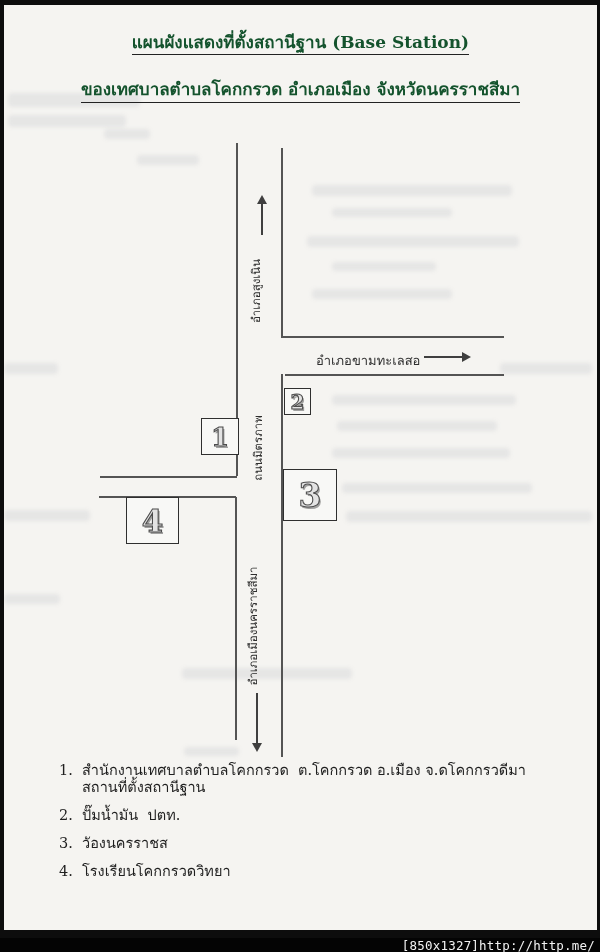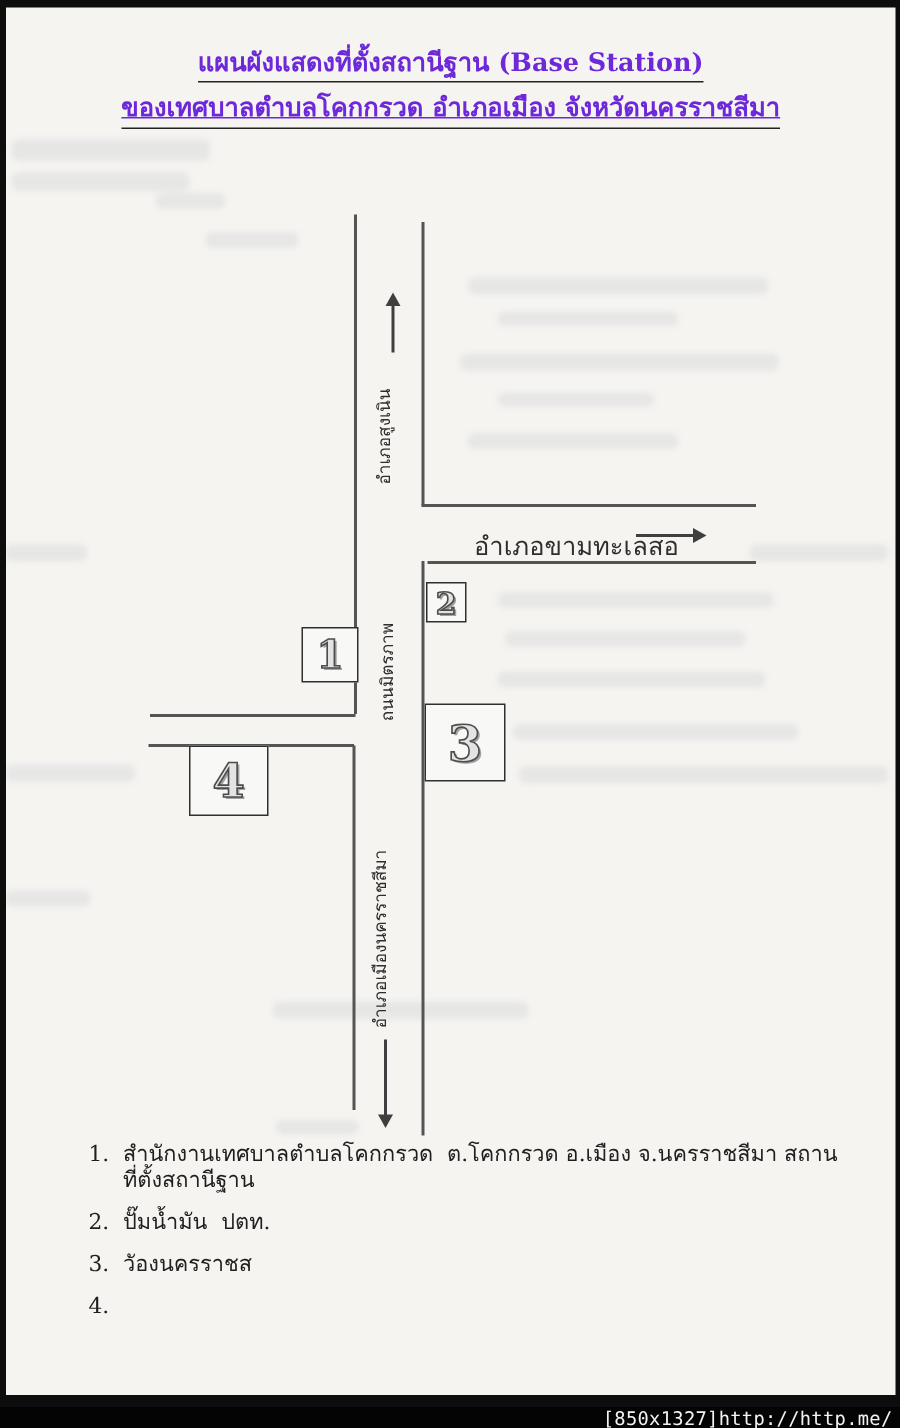--- a/index.html
+++ b/index.html
@@ -3,43 +3,43 @@
 <meta charset="utf-8">
 <style>
   html,body{margin:0;padding:0;}
   body{width:600px;height:952px;overflow:hidden;background:#111;
        font-family:"DejaVu Serif","Liberation Serif",serif;}
   #frame{position:relative;width:600px;height:952px;background:#0d0d0d;}
   #page{position:absolute;left:4px;top:5px;width:593px;height:925px;
         background:#f5f4f1;overflow:hidden;}
   
   .title-wrap{position:absolute;left:0;top:27px;width:593px;text-align:center;}
-  .title-line{display:inline-block;font-weight:bold;font-size:17px;color:#6d28d9;
+  .title-line{display:inline-block;font-weight:bold;font-size:17px;color:#14532d;
         border-bottom:1.6px solid #222;padding-bottom:1px;line-height:1.25;}
-  .title-line2{margin-top:7px;text-decoration:underline;}
+  .title-line2{margin-top:24px;}
   
   .road-line{position:absolute;background:#545454;}
   .v{width:1.6px;} .h{height:1.6px;}
   
   .arrow{position:absolute;}
   .shaft-v{position:absolute;left:4px;top:0;width:1.8px;height:100%;background:#3f3f3f;}
   .shaft-h{position:absolute;left:0;top:4px;height:1.8px;width:100%;background:#3f3f3f;}
   .head-up{position:absolute;left:0;top:-8px;width:0;height:0;
      border-left:5px solid transparent;border-right:5px solid transparent;
      border-bottom:9px solid #3f3f3f;}
   .head-down{position:absolute;left:0;bottom:-8px;width:0;height:0;
      border-left:5px solid transparent;border-right:5px solid transparent;
      border-top:9px solid #3f3f3f;}
   .head-right{position:absolute;right:-8px;top:0;width:0;height:0;
      border-top:5px solid transparent;border-bottom:5px solid transparent;
      border-left:9px solid #3f3f3f;}
   
   .vlabel{position:absolute;font-size:11.5px;color:#2e2e2e;text-align:center;
      white-space:nowrap;transform:rotate(-90deg);line-height:14px;}
-  .hlabel{position:absolute;font-size:17px;color:#2e2e2e;white-space:nowrap;}
+  .hlabel{position:absolute;font-size:13px;color:#2e2e2e;white-space:nowrap;}
   
   .marker{position:absolute;background:#f8f8f6;border:1.6px solid #2f2f2f;
      display:flex;align-items:center;justify-content:center;}
   .marker-num{color:#e3e3e3;-webkit-text-stroke:1.1px #4d4d4d;
      text-shadow:1.5px 1.5px 0 rgba(90,90,90,.55);font-weight:bold;}
   
   .legend{position:absolute;left:55px;top:757px;width:500px;}
   .legend-item{display:flex;font-size:14.5px;color:#1f1f1f;margin-bottom:10.5px;
      line-height:1.2;}
   .legend-no{width:23px;flex:0 0 23px;}
@@ -128,32 +128,33 @@
     <div class="marker" style="left:279px;top:464px;width:52px;height:50px">
       <span class="marker-num" style="font-size:33px">3</span>
     </div>
     <div class="marker" style="left:122px;top:492px;width:51px;height:45px">
       <span class="marker-num" style="font-size:31px">4</span>
     </div>
 
     <div class="legend">
       <div class="legend-item">
         <span class="legend-no">1.</span>
-        <span class="legend-text">สำนักงานเทศบาลตำบลโคกกรวด  ต.โคกกรวด อ.เมือง จ.นครราชสีมา สถานที่ตั้งสถานีฐาน</span>
+        <span class="legend-text">สำนักงานเทศบาลตำบลโคกกรวด  ต.โคกกรวด อ.เมือง จ.ดโคกกรวดีมา สถานที่ตั้งสถานีฐาน</span>
       </div>
       <div class="legend-item">
         <span class="legend-no">2.</span>
         <span class="legend-text">ปั๊มน้ำมัน  ปตท.</span>
       </div>
       <div class="legend-item">
         <span class="legend-no">3.</span>
         <span class="legend-text">วัองนครราชส</span>
       </div>
       <div class="legend-item">
         <span class="legend-no">4.</span>
+        <span class="legend-text">โรงเรียนโคกกรวดวิทยา</span>
       </div>
     </div>
 
   </div>
 
   <div class="status-bar">
     <span class="status-text">[850x1327]</span>
     <span class="status-text">http://http.me/</span>
   </div>
 </div>

